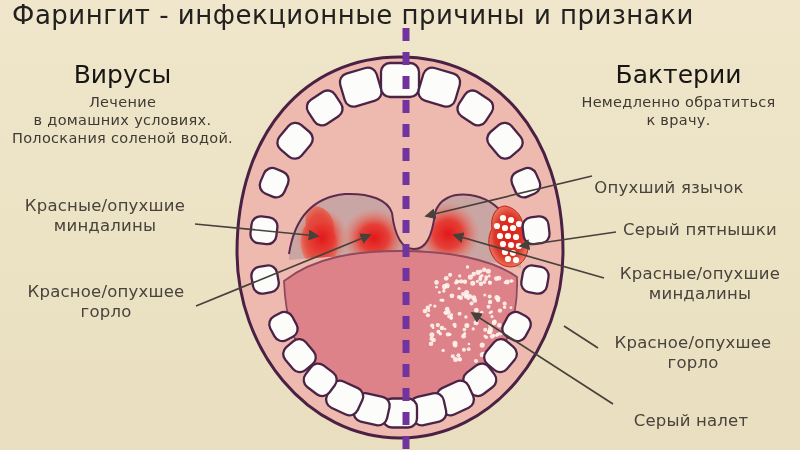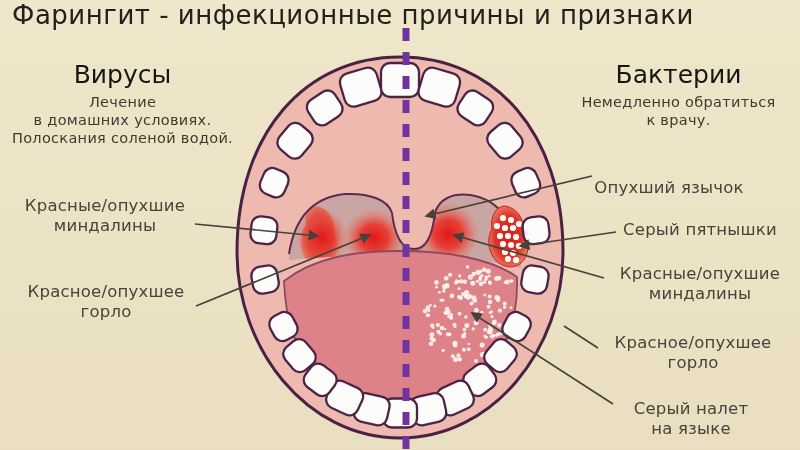--- a/index.html
+++ b/index.html
@@ -21,21 +21,21 @@
     position:absolute;width:200px;text-align:center;
     font-size:16.5px;line-height:20px;color:#48433c;letter-spacing:.2px;
   }
   .annotation span{display:block;white-space:nowrap;}
   .ann-left-tonsils{left:5px;top:196px;}
   .ann-left-throat{left:6px;top:282px;}
   .ann-uvula{left:569px;top:162px;margin-top:16px;}
   .ann-white-spots{left:600px;top:220px;}
   .ann-right-tonsils{left:600px;top:264px;}
   .ann-right-throat{left:593px;top:333px;}
-  .ann-tongue-coating{left:591px;top:399px;}
+  .ann-tongue-coating{left:591px;top:411px;}
   svg.art{position:absolute;left:0;top:0;}
 </style>
 </head>
 <body>
 
 <div class="stage">
 
   <div class="title">Фарингит - инфекционные причины и признаки</div>
 
   <div class="panel panel-right">
@@ -345,16 +345,15 @@
   <div class="annotation ann-right-tonsils">
     <span>Красные/опухшие</span>
     <span>миндалины</span>
   </div>
   <div class="annotation ann-right-throat">
     <span>Красное/опухшее</span>
     <span>горло</span>
   </div>
   <div class="annotation ann-tongue-coating">
     <span>Серый налет</span>
-    <span>на языке</span>
   </div>
 
 </div>
 
 </body></html>

